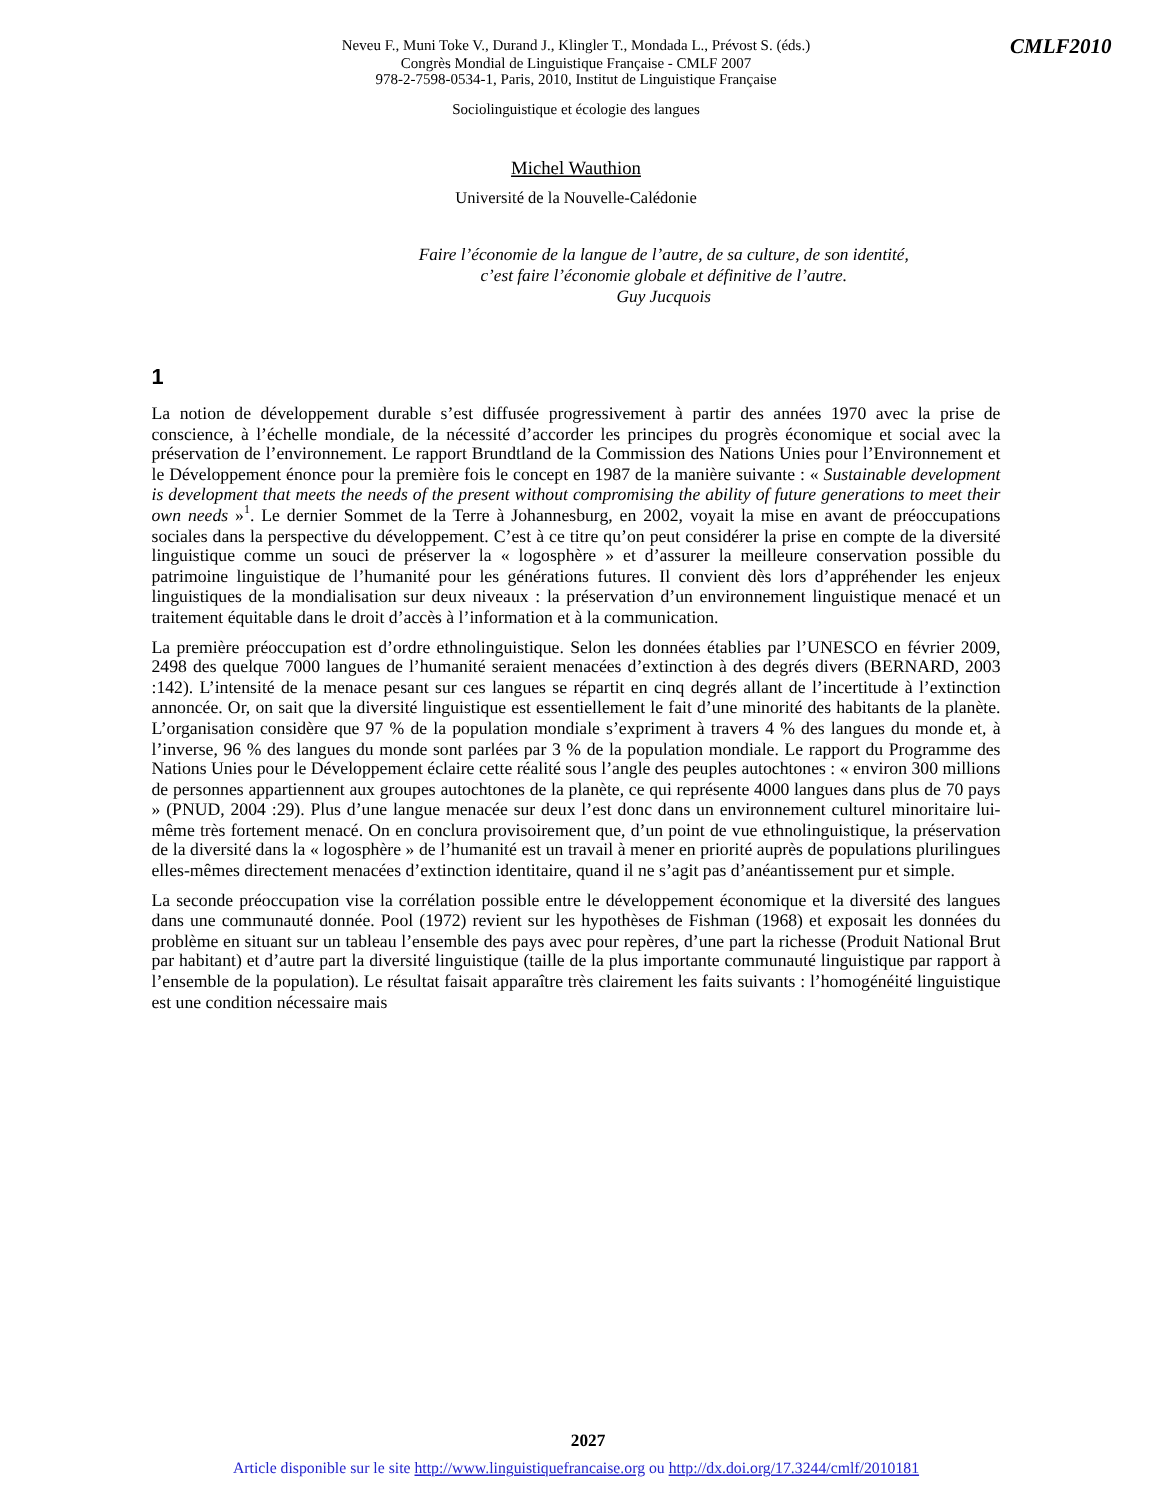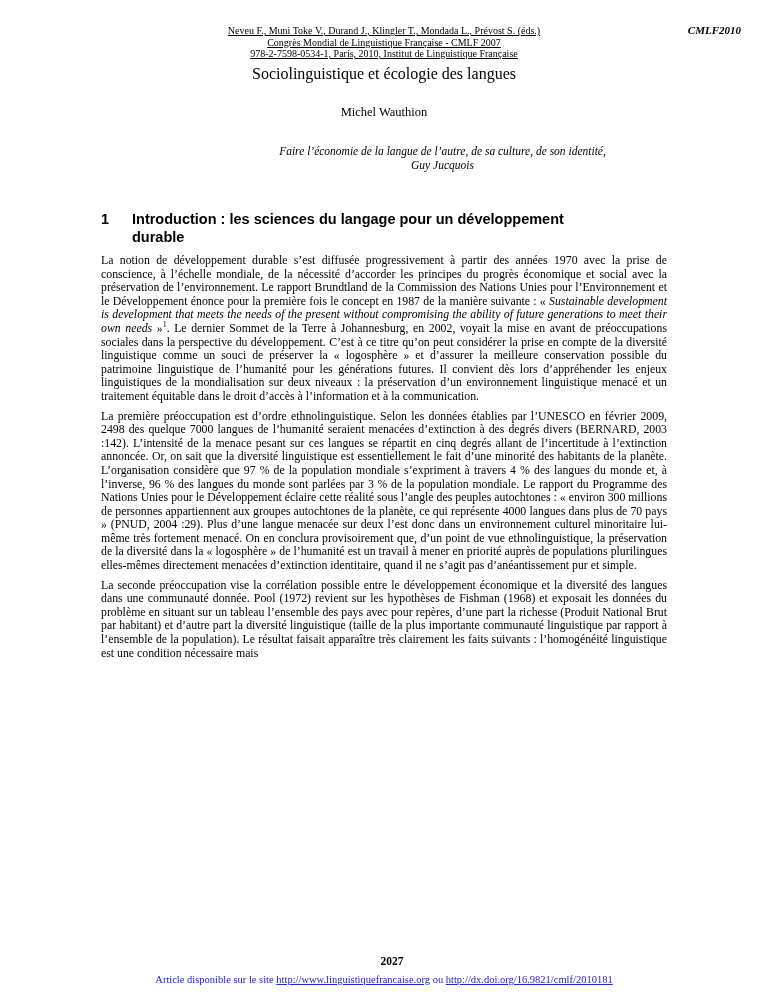--- a/index.html
+++ b/index.html
@@ -10,32 +10,32 @@
     font-family:"Liberation Serif","DejaVu Serif",serif;
     color:#000;
   }
   .page {
     position:relative;
     width:768px; height:994px;
     overflow:hidden;
     padding:25px 101px 0 101px;
     background:#ffffff;
   }
-  .doc-header { text-align:center; font-size:10px; line-height:11.5px;text-decoration:underline; }
+  .doc-header { text-align:center; font-size:10px; line-height:11.5px; }
   .badge {
     position:absolute; top:24px; right:27px;
-    font-size:11px; font-weight:bold; font-style:italic;
+    font-size:14px; font-weight:bold; font-style:italic;
   }
-  .session-block { margin-top:8px; text-align:center; font-size:16px; line-height:11.5px; }
+  .session-block { margin-top:8px; text-align:center; font-size:10px; line-height:11.5px; }
   .article-title {
     margin:64px auto 0 auto; width:520px; text-align:center;
     font-family:"Liberation Sans",sans-serif;
     font-size:19px; line-height:26px; font-weight:bold;
   }
-  .author-name { margin-top:26px; text-align:center; font-size:12.5px; line-height:15px; }
+  .author-name { margin-top:26px; text-align:center; font-size:12.5px; line-height:15px;text-decoration:underline; }
   .author-affiliation { margin-top:6px; text-align:center; font-size:11px; line-height:13px; }
   .author-email { text-align:center; font-size:11px; line-height:13px; }
   .epigraph {
     margin:24px 32px 0 auto; width:385px; text-align:center;
     font-style:italic; font-size:11.5px; line-height:14px;
   }
   .epigraph-attribution { text-align:center; }
   .section-heading {
     display:flex; margin-top:38px;
     font-family:"Liberation Sans",sans-serif;
@@ -67,35 +67,36 @@
   </div>
 
   <div class="badge">CMLF2010</div>
 
   <div class="session-block">
     <div>Sociolinguistique et écologie des langues</div>
   </div>
 
 
   <div class="author-name">Michel Wauthion</div>
+  <div class="author-affiliation">Université de la Nouvelle-Calédonie</div>
 
   <div class="epigraph">
     <div>Faire l’économie de la langue de l’autre, de sa culture, de son identité,</div>
+    <div>c’est faire l’économie globale et définitive de l’autre.</div>
     <div class="epigraph-attribution">Guy Jucquois</div>
   </div>
 
   <h2 class="section-heading">
     <span class="section-number">1</span>
-    <span class="section-title-text">Introduction : les sciences du langage pour un développement durable</span>
   </h2>
 
   <p class="body-para first"><span>La notion de développement durable s’est diffusée progressivement à partir des années 1970 avec la prise de conscience, à l’échelle mondiale, de la nécessité d’accorder les principes du progrès économique et social avec la préservation de l’environnement. Le rapport Brundtland de la Commission des Nations Unies pour l’Environnement et le Développement énonce pour la première fois le concept en 1987 de la manière suivante : « </span><span class="italic">Sustainable development is development that meets the needs of the present without compromising the ability of future generations to meet their own needs</span><span> »</span><sup class="fn">1</sup><span>. Le dernier Sommet de la Terre à Johannesburg, en 2002, voyait la mise en avant de préoccupations sociales dans la perspective du développement. C’est à ce titre qu’on peut considérer la prise en compte de la diversité linguistique comme un souci de préserver la « logosphère » et d’assurer la meilleure conservation possible du patrimoine linguistique de l’humanité pour les générations futures. Il convient dès lors d’appréhender les enjeux linguistiques de la mondialisation sur deux niveaux : la préservation d’un environnement linguistique menacé et un traitement équitable dans le droit d’accès à l’information et à la communication.</span></p>
 
   <p class="body-para">La première préoccupation est d’ordre ethnolinguistique. Selon les données établies par l’UNESCO en février 2009, 2498 des quelque 7000 langues de l’humanité seraient menacées d’extinction à des degrés divers (BERNARD, 2003 :142). L’intensité de la menace pesant sur ces langues se répartit en cinq degrés allant de l’incertitude à l’extinction annoncée. Or, on sait que la diversité linguistique est essentiellement le fait d’une minorité des habitants de la planète. L’organisation considère que 97 % de la population mondiale s’expriment à travers 4 % des langues du monde et, à l’inverse, 96 % des langues du monde sont parlées par 3 % de la population mondiale. Le rapport du Programme des Nations Unies pour le Développement éclaire cette réalité sous l’angle des peuples autochtones : « environ 300 millions de personnes appartiennent aux groupes autochtones de la planète, ce qui représente 4000 langues dans plus de 70 pays » (PNUD, 2004 :29). Plus d’une langue menacée sur deux l’est donc dans un environnement culturel minoritaire lui-même très fortement menacé. On en conclura provisoirement que, d’un point de vue ethnolinguistique, la préservation de la diversité dans la « logosphère » de l’humanité est un travail à mener en priorité auprès de populations plurilingues elles-mêmes directement menacées d’extinction identitaire, quand il ne s’agit pas d’anéantissement pur et simple.</p>
 
   <p class="body-para">La seconde préoccupation vise la corrélation possible entre le développement économique et la diversité des langues dans une communauté donnée. Pool (1972) revient sur les hypothèses de Fishman (1968) et exposait les données du problème en situant sur un tableau l’ensemble des pays avec pour repères, d’une part la richesse (Produit National Brut par habitant) et d’autre part la diversité linguistique (taille de la plus importante communauté linguistique par rapport à l’ensemble de la population). Le résultat faisait apparaître très clairement les faits suivants : l’homogénéité linguistique est une condition nécessaire mais</p>
 
   <div class="footer">
     <div class="page-number">2027</div>
-    <div class="availability"><span>Article disponible sur le site </span><a href="#">http://www.linguistiquefrancaise.org</a><span> ou </span><a href="#">http://dx.doi.org/16.9821/cmlf/2010181</a></div>
+    <div class="availability"><span>Article disponible sur le site </span><a href="#">http://www.linguistiquefrancaise.org</a><span> ou </span><a href="#">http://dx.doi.org/17.3244/cmlf/2010181</a></div>
   </div>
 
 </div>
 
 </body></html>

